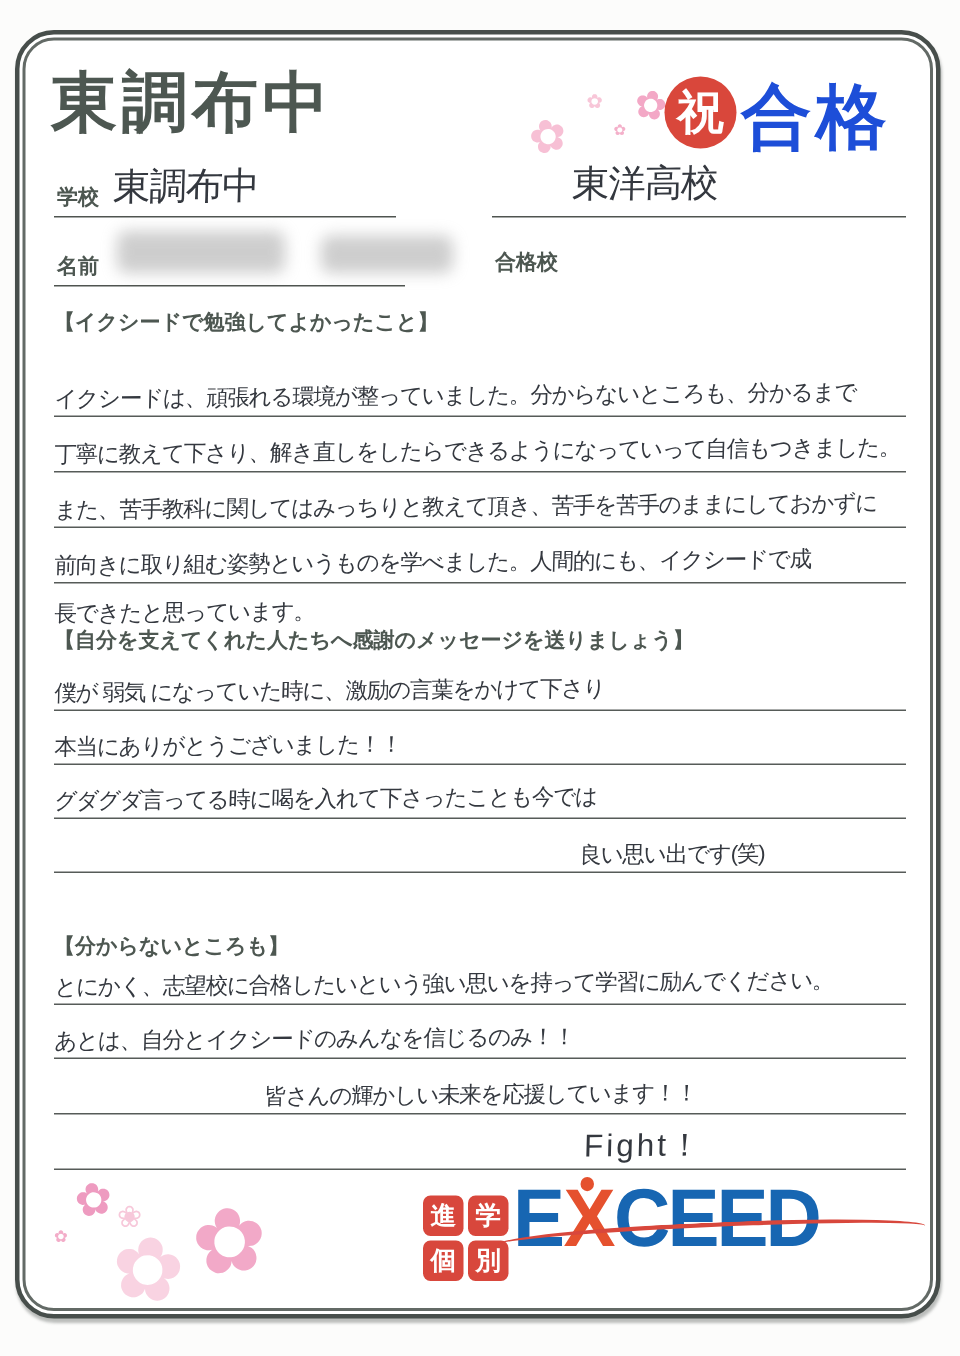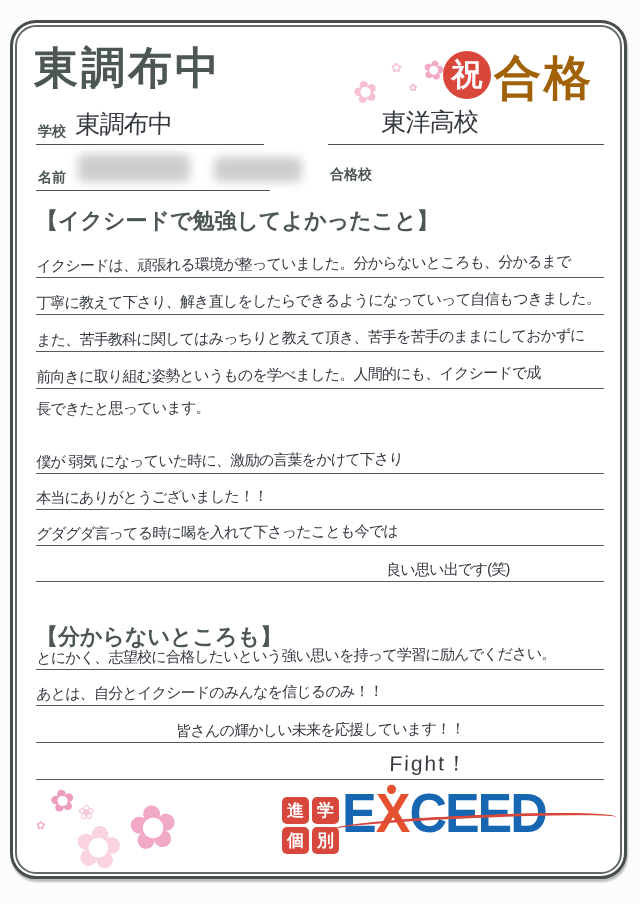--- a/index.html
+++ b/index.html
@@ -25,34 +25,34 @@
     letter-spacing:3px;
   }
   .sakura-top{left:334px;top:26px;width:130px;height:66px;}
   .sk{position:absolute;line-height:1;}
   .congrats-badge{
     left:430px;top:28px;width:48px;height:48px;border-radius:50%;
     background:#d9473b;color:#ffffff;display:flex;align-items:center;justify-content:center;
     font-size:31px;font-weight:bold;font-family:"Liberation Serif","DejaVu Serif",serif;
   }
   .congrats-text{
-    left:481px;top:24px;font-size:47px;font-weight:bold;color:#a16207;
+    left:481px;top:24px;font-size:47px;font-weight:bold;color:#1d4ed8;
     font-family:"Liberation Serif","DejaVu Serif",serif;letter-spacing:3px;
   }
   
   .field-label{font-size:14px;font-weight:bold;color:#4d5751;}
   .hand{
     color:#34383f;letter-spacing:-0.8px;white-space:nowrap;
     transform:rotate(-0.5deg) skewX(-2deg);transform-origin:left bottom;
   }
   .hand-lg{font-size:25px;}
   .field-rule{border-bottom:1.5px solid #4f5450;}
   .blur-blob{background:#9d9d9d;border-radius:6px;filter:blur(5px);opacity:.5;}
   
-  .section-heading{font-size:22px;font-weight:bold;color:#4d5751;letter-spacing:0px;}
+  .section-heading{font-size:14px;font-weight:bold;color:#4d5751;letter-spacing:0px;}
   .ruled{left:23px;width:568px;}
   .rline{
     display:flex;align-items:flex-end;border-bottom:1.5px solid #565b58;
     overflow:hidden;padding-bottom:1px;
   }
   .rline.norule{border-bottom:none;}
   .rline .hand{font-size:15px;}
   .align-right{justify-content:flex-end;padding-right:95px;}
   .align-center{justify-content:center;}
   .fight{justify-content:flex-end;padding-right:135px;}
@@ -132,20 +132,21 @@
         <span class="hand">また、苦手教科に関してはみっちりと教えて頂き、苦手を苦手のままにしておかずに</span>
       </div>
     <div class="rline" style="height:35px;">
         <span class="hand">前向きに取り組む姿勢というものを学べました。人間的にも、イクシードで成</span>
       </div>
     <div class="rline norule" style="height:30px;">
         <span class="hand">長できたと思っています。</span>
       </div>
   </div>
 
+  <div class="abs section-heading" style="left:23px;top:395px;">【自分を支えてくれた人たちへ感謝のメッセージを送りましょう】</div>
   <div class="abs ruled" style="top:415px;">
     <div class="rline" style="height:34px;">
         <span class="hand">僕が 弱気 になっていた時に、激励の言葉をかけて下さり</span>
       </div>
     <div class="rline" style="height:34px;">
         <span class="hand">本当にありがとうございました！！</span>
       </div>
     <div class="rline" style="height:34px;">
         <span class="hand">グダグダ言ってる時に喝を入れて下さったことも今では</span>
       </div>

